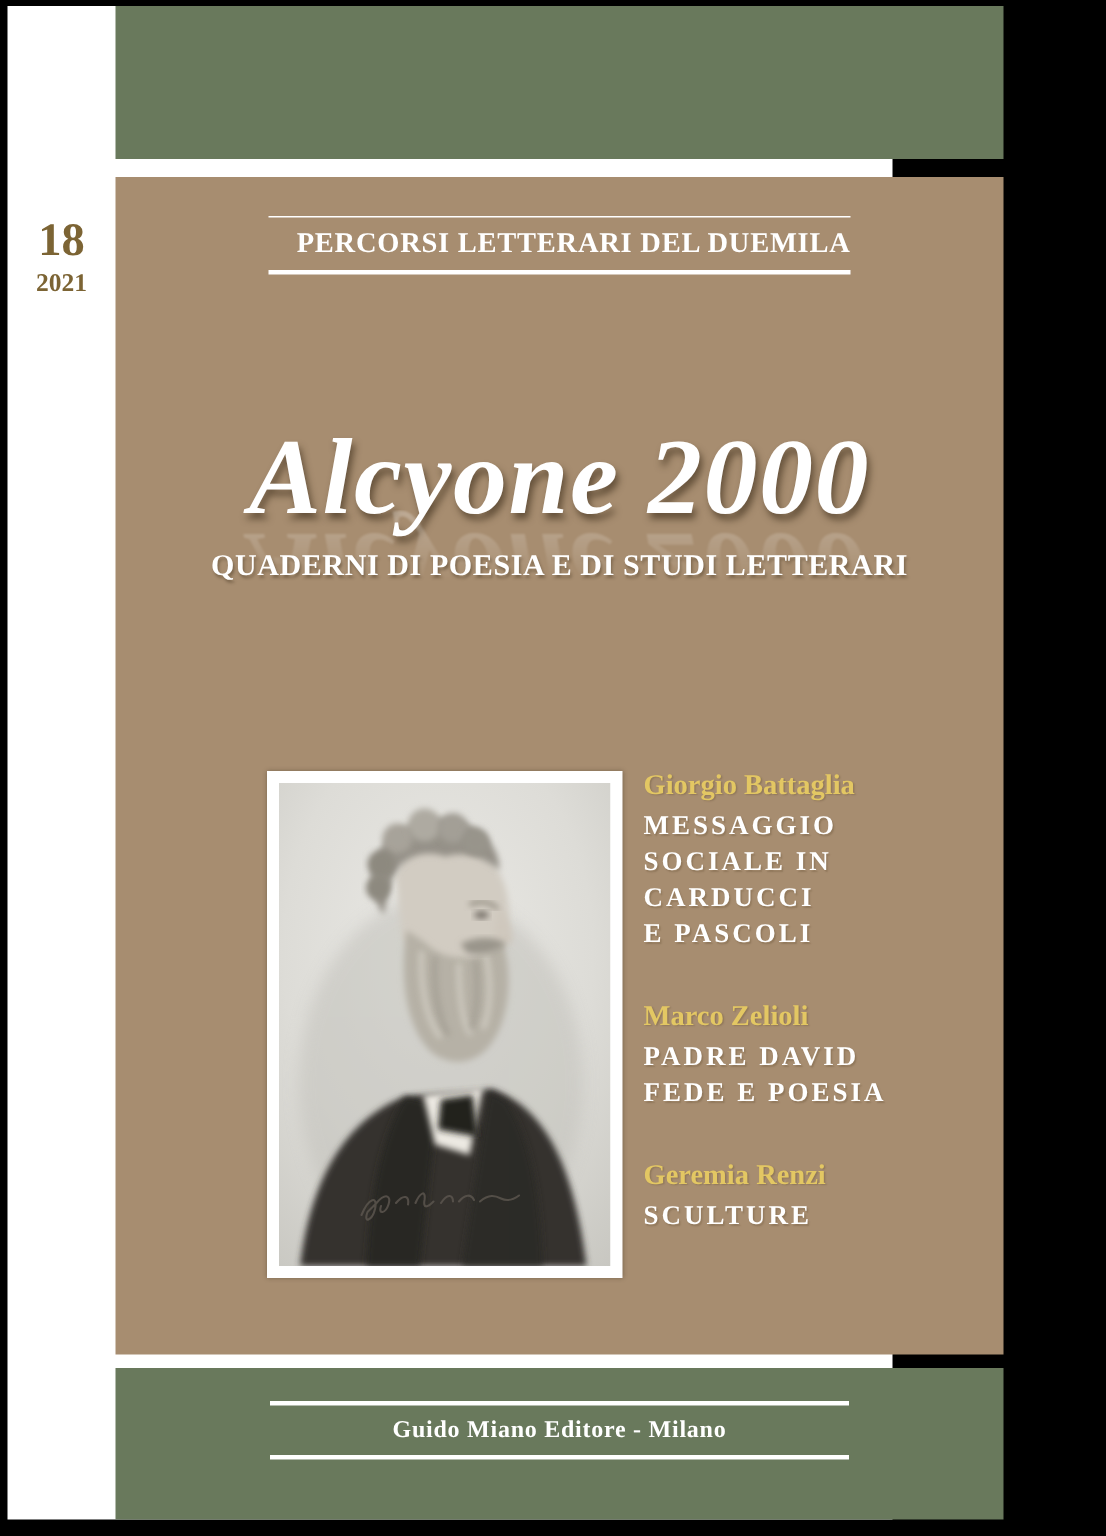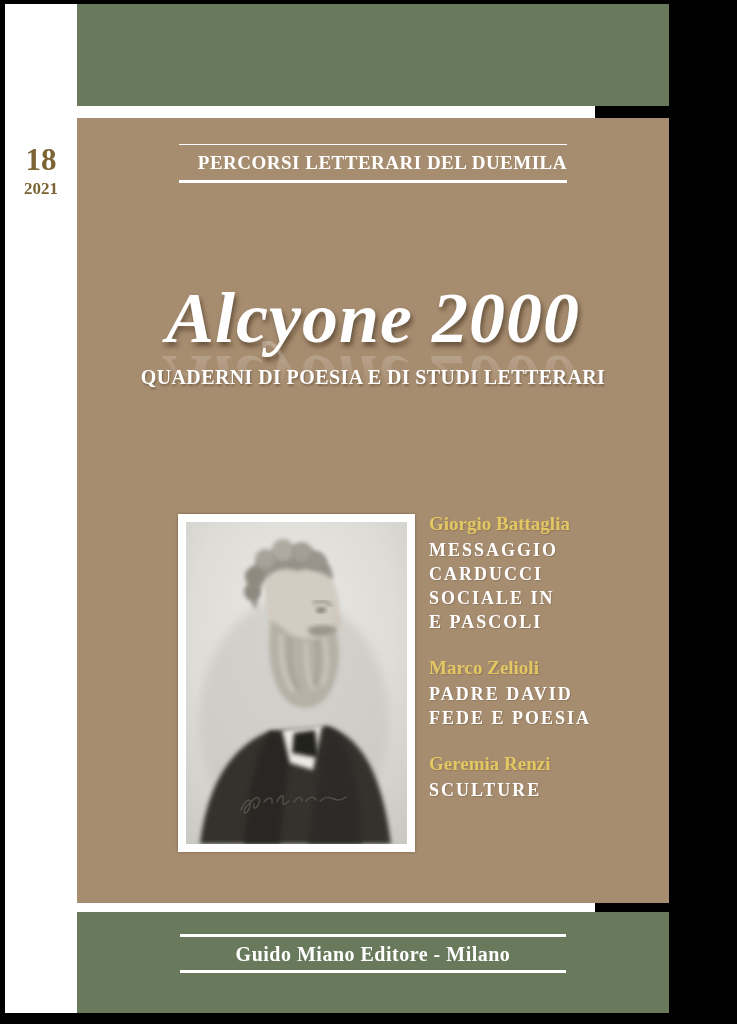--- a/index.html
+++ b/index.html
@@ -120,21 +120,21 @@
     box-shadow: 0 0 3px rgba(40,30,20,0.35);
   }
   .photo svg { display: block; }
 
   
   .articles {
     position: absolute;
     left: 352px; top: 394px;
     width: 240px;
   }
-  .article + .article { margin-top: 22px; }
+  .article + .article { margin-top: 32px; }
   .author {
     font-weight: 700;
     font-size: 19px;
     line-height: 24px;
     margin-bottom: 2px;
     color: var(--accent-gold, #e3c763);
     text-shadow: 1px 1px 1px rgba(80,60,30,0.25);
     white-space: nowrap;
   }
   .t-line {
@@ -151,21 +151,21 @@
   .publisher {
     width: 386px;
     margin: 22px auto 0 auto;
     border-top: 3px solid #fff;
     border-bottom: 3px solid #fff;
     padding: 5px 0 4px 0;
     text-align: center;
   }
   .publisher span {
     font-weight: 600;
-    font-size: 20px;
+    font-size: 16px;
     line-height: 24px;
     letter-spacing: 0.5px;
     color: #fff;
     white-space: nowrap;
   }
 </style>
 </head>
 <body>
 
 <div class="frame">
@@ -235,22 +235,22 @@
           <path d="M121,107 C131,102 144,102 151,107 C147,113 134,116 125,113 Z" fill="#9a958b" filter="url(#soft)"></path>
 
           <path d="M55,288 c5,-12 11,-13 9,-4 c-2,8 -8,10 -5,2 l6,-6 c6,-7 10,-5 8,1 c-2,6 -7,7 -5,1 m10,-2 c5,-6 9,-5 8,1 m5,-1 c3,-7 7,-9 6,-2 c-1,6 2,5 6,1 m5,1 c4,-6 8,-6 8,-1 m4,0 c4,-5 8,-5 10,-1 m4,1 c6,-5 10,-4 14,-2 c4,2 8,1 12,-2" stroke="#5a554e" stroke-width="1.4" fill="none" stroke-linecap="round" opacity="0.85"></path>
         </svg>
       </div>
 
       <div class="articles">
         <section class="article">
           <div class="author">Giorgio Battaglia</div>
           <div class="t-line">MESSAGGIO</div>
+          <div class="t-line">SOCIALE IN</div>
           <div class="t-line">CARDUCCI</div>
-          <div class="t-line">SOCIALE IN</div>
           <div class="t-line">E PASCOLI</div>
         </section>
         <section class="article">
           <div class="author">Marco Zelioli</div>
           <div class="t-line">PADRE DAVID</div>
           <div class="t-line">FEDE E POESIA</div>
         </section>
         <section class="article">
           <div class="author">Geremia Renzi</div>
           <div class="t-line">SCULTURE</div>

